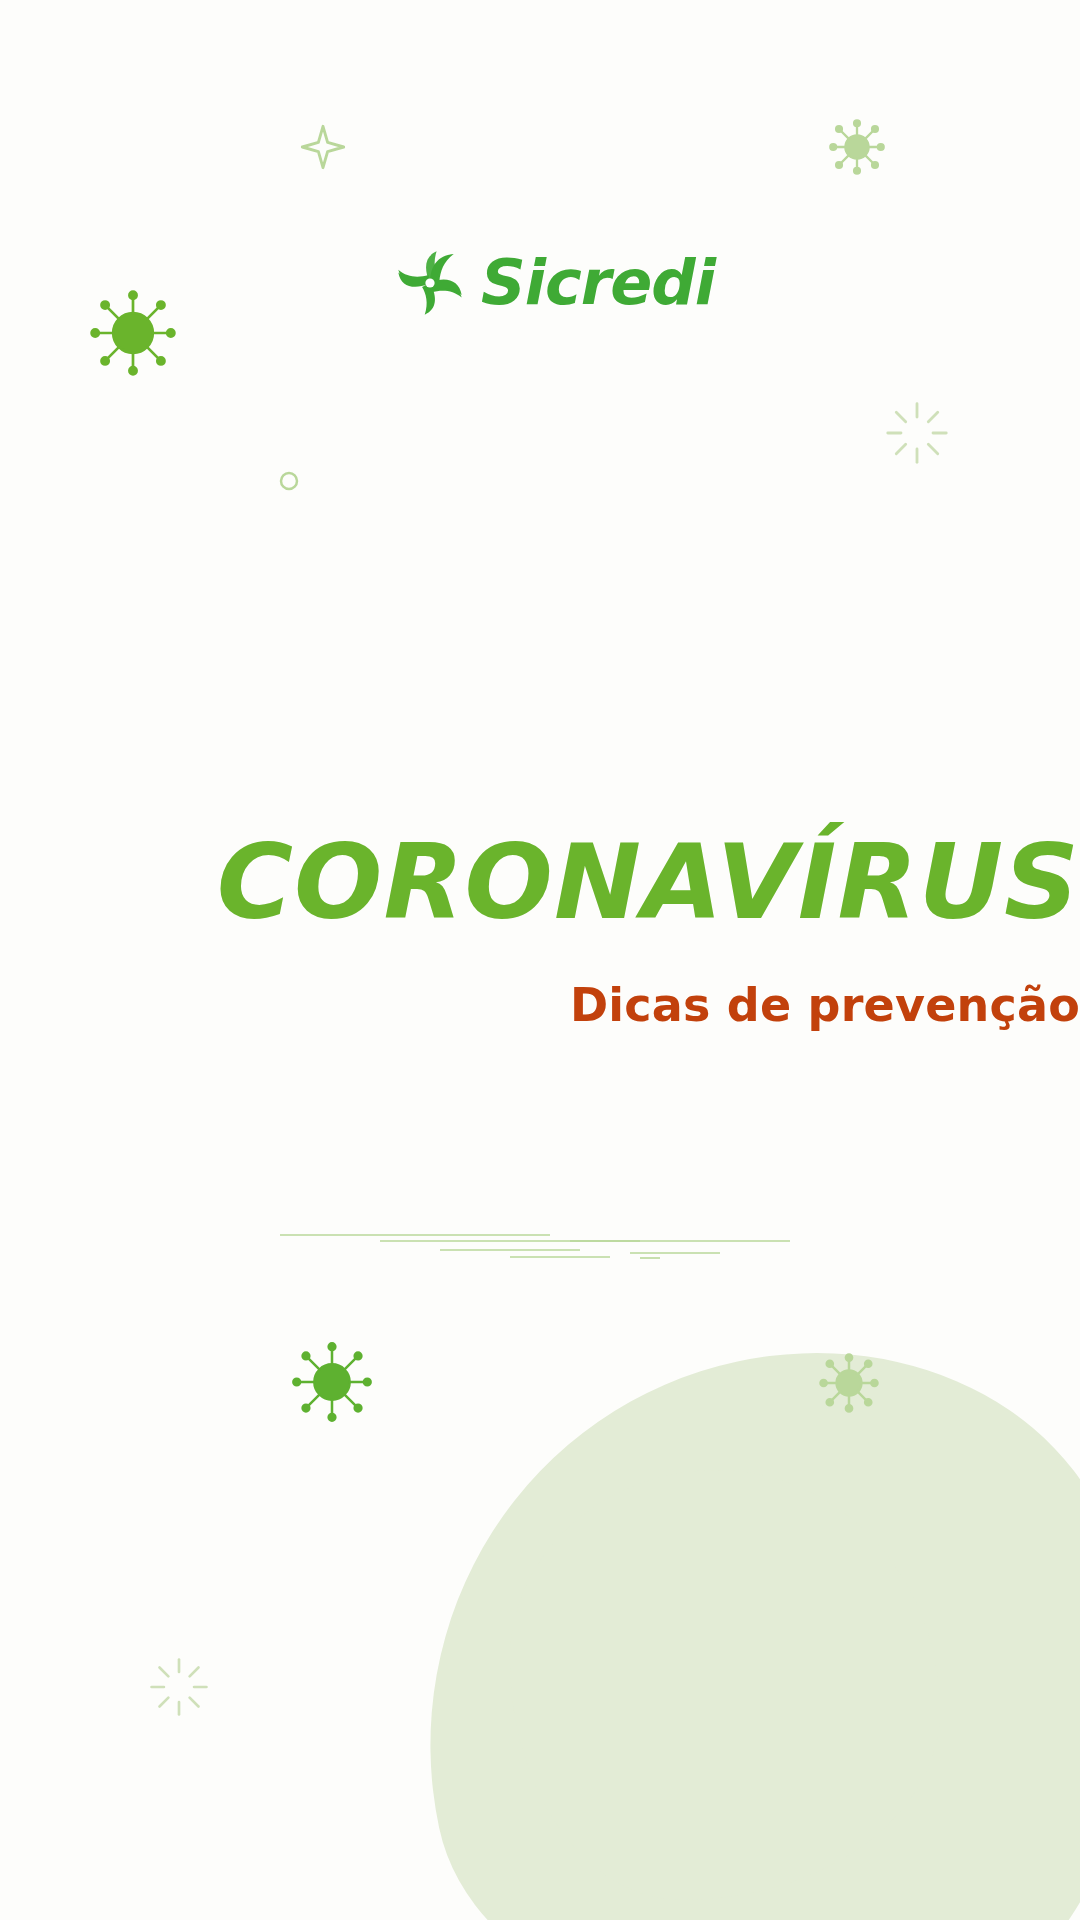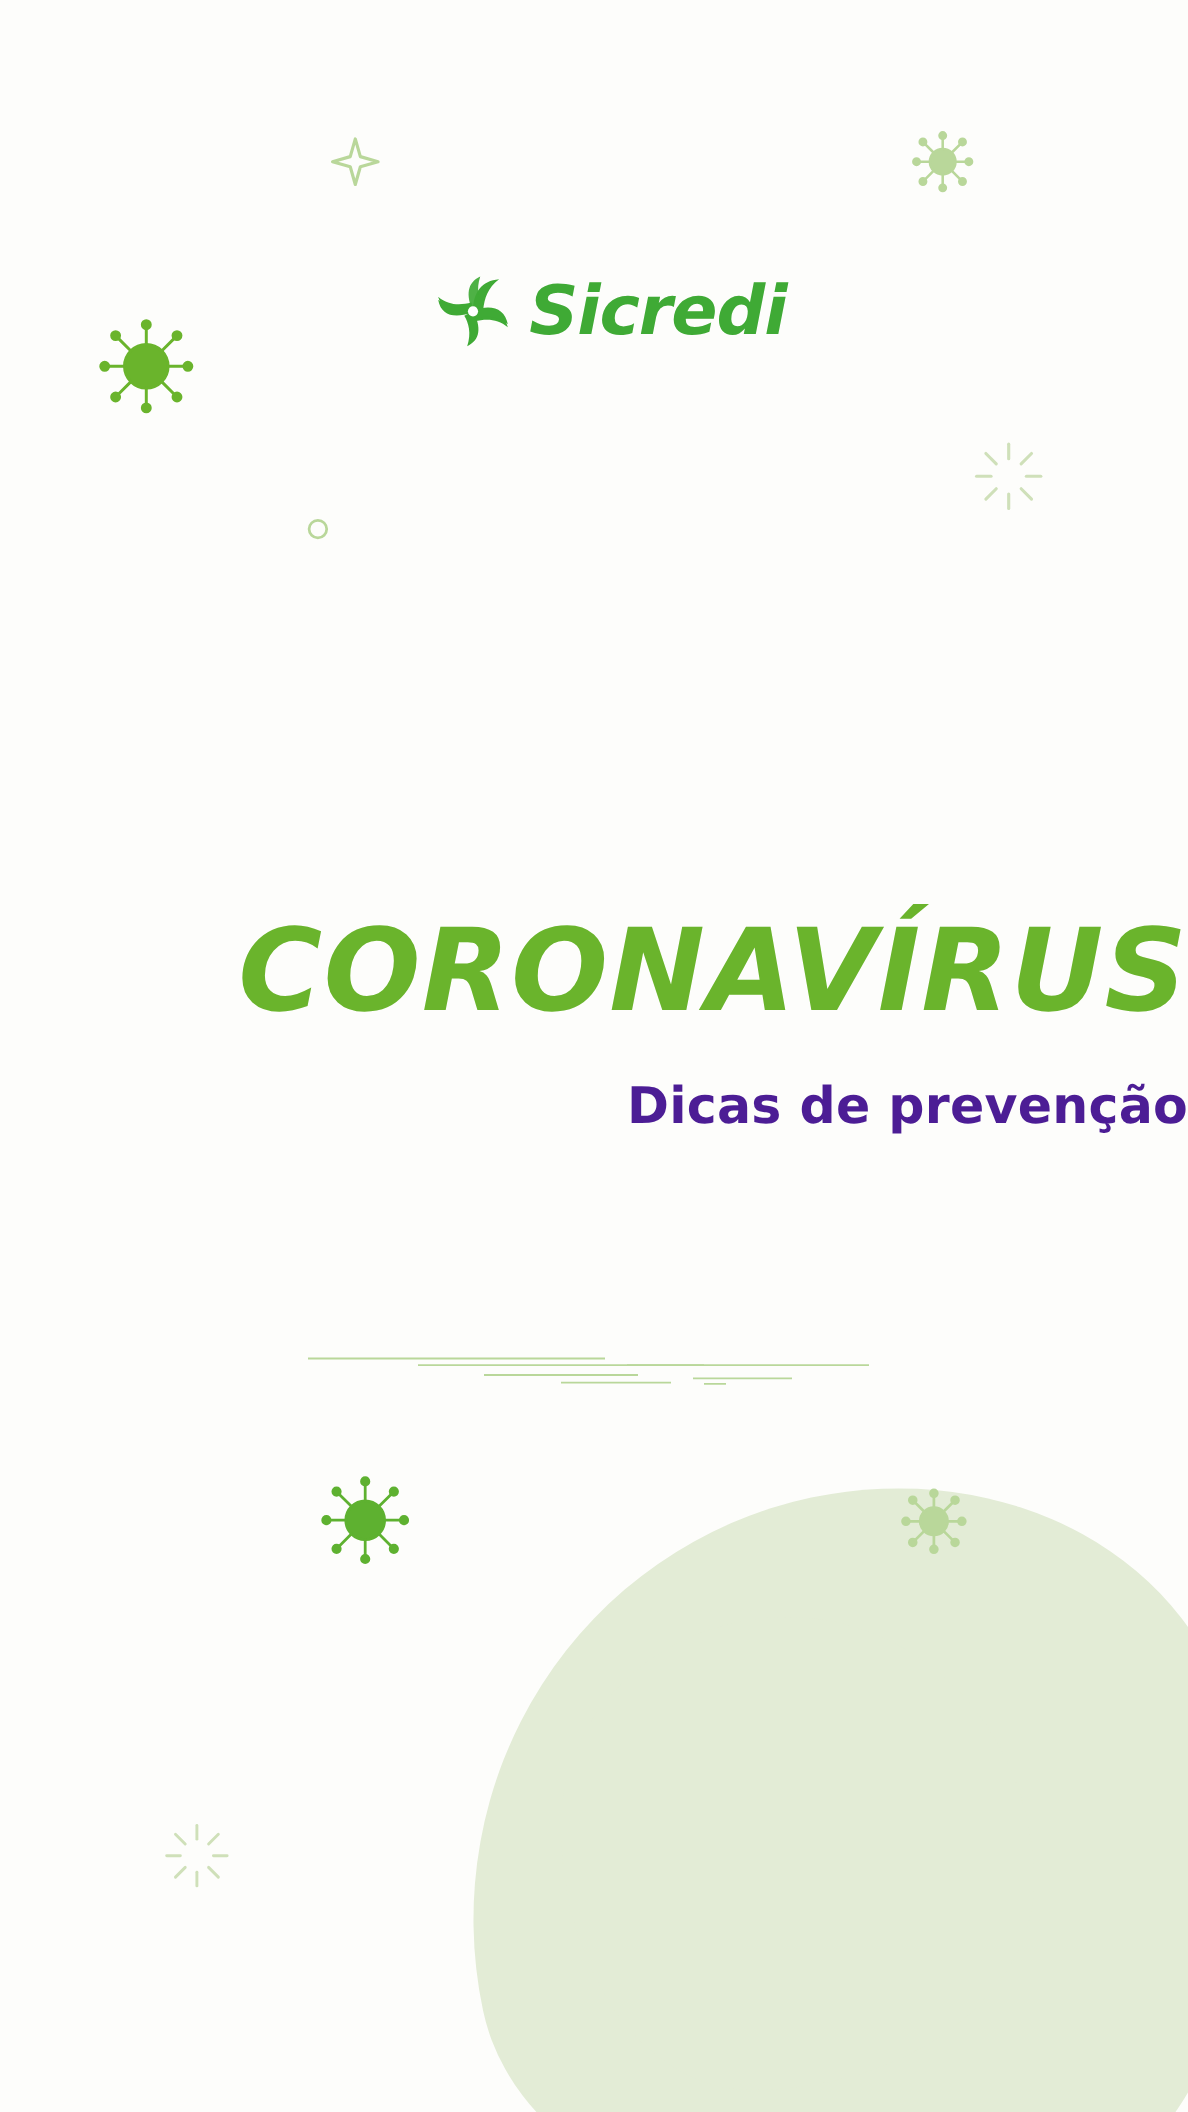--- a/index.html
+++ b/index.html
@@ -85,21 +85,21 @@
     font-weight: bold;
     font-style: italic;
     letter-spacing: 1px;
     color: #6ab42c;
     margin: 0;
   }
   .subheadline {
     font-family: "DejaVu Sans", sans-serif;
     font-size: 46px;
     font-weight: bold;
-    color: #4c1d95;
+    color: #c2410c;
     margin: 44px 0 0 0;
     letter-spacing: 0.2px;
   }
 
   
   .line-graphic {
     position: absolute;
     top: 1225px;
     left: 0;
     width: 100%;

